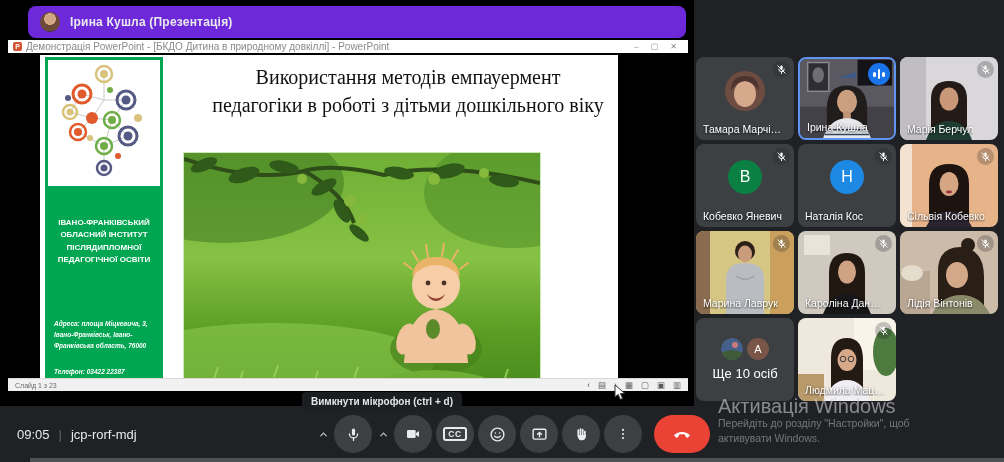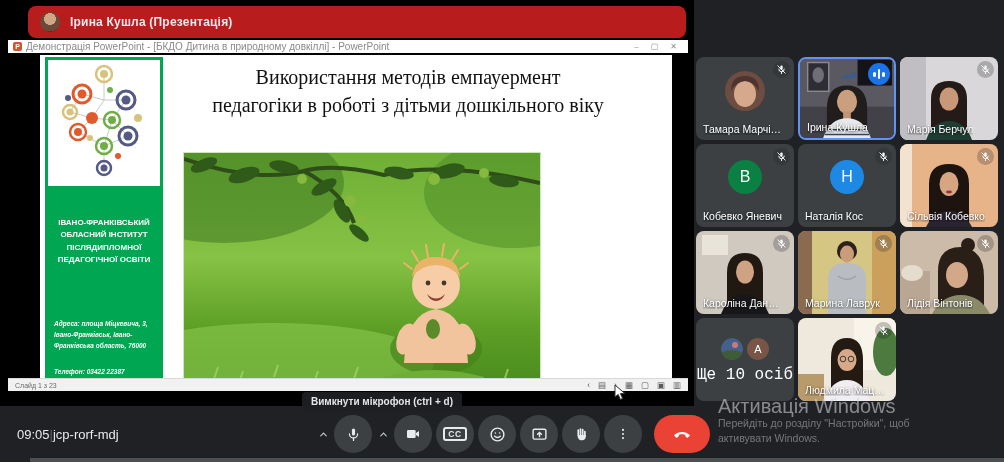--- a/index.html
+++ b/index.html
@@ -1,34 +1,34 @@
 <!DOCTYPE html>
 <html><head>
 <meta charset="utf-8">
 <style>
   html,body{margin:0;padding:0;background:#202124;width:1004px;height:462px;overflow:hidden;
     font-family:"Liberation Sans",sans-serif;}
   
   .stage{position:absolute;left:0;top:0;width:694px;height:406px;background:#000;}
-  .pin-bar{position:absolute;left:28px;top:6px;width:658px;height:32px;background:#b91c1c;
+  .pin-bar{position:absolute;left:28px;top:6px;width:658px;height:32px;background:#6d28d9;
     border-radius:8px;display:flex;align-items:center;gap:10px;padding-left:12px;box-sizing:border-box;}
   .pin-avatar{width:20px;height:20px;border-radius:50%;flex:0 0 20px;
     background:radial-gradient(circle at 50% 35%, #d2a585 0 36%, #6b4a3a 37% 74%, #423229 75%);}
   .pin-name{color:#e8eaed;font-size:12px;font-weight:bold;letter-spacing:.2px;}
   
   .ppt{position:absolute;left:8px;top:40px;width:680px;height:364px;background:#000;}
   .ppt-titlebar{height:13px;background:#fff;display:flex;align-items:center;gap:4px;
     padding:0 5px;box-sizing:border-box;}
   .ppt-icon{width:9px;height:9px;background:#d35230;border-radius:2px;color:#fff;font-size:7px;
     line-height:9px;text-align:center;font-weight:bold;flex:0 0 9px;}
   .ppt-title{font-size:10px;color:#8a8a8a;flex:1;white-space:nowrap;overflow:hidden;}
   .ppt-controls{display:flex;gap:12px;color:#8a8a8a;font-size:8px;padding-right:6px;}
   .ppt-controls span{cursor:default;}
   .ppt-body{position:relative;height:338px;background:#000;overflow:hidden;}
-  .slide{position:absolute;left:32px;top:2px;width:632px;height:334px;background:#fff;}
+  .slide{position:absolute;left:32px;top:2px;width:578px;height:334px;background:#fff;}
   .slide-title{position:absolute;left:168px;top:8px;width:400px;text-align:center;
     font-family:"Liberation Serif",serif;font-size:20px;line-height:1.4;color:#111;}
   .logo-box{position:absolute;left:5px;top:2px;width:118px;height:132px;background:#fff;
     border:3px solid #00a651;box-sizing:border-box;}
   .green-panel{position:absolute;left:5px;top:134px;width:118px;height:198px;background:#00a651;
     box-sizing:border-box;color:#fff;}
   .inst{position:absolute;left:8px;top:28px;width:102px;font-size:8px;font-weight:bold;
     text-align:center;line-height:1.55;}
   .addr{position:absolute;left:9px;bottom:36px;width:102px;font-size:6.5px;font-style:italic;
     font-weight:bold;line-height:1.7;}
@@ -57,24 +57,24 @@
   .letter-av{position:absolute;left:32px;top:16px;width:34px;height:34px;border-radius:50%;
     display:flex;align-items:center;justify-content:center;color:#fff;font-size:16px;}
   .av-green{background:#0b8043;} .av-blue{background:#1e88e5;}
   .photo-av{position:absolute;left:29px;top:14px;width:40px;height:40px;}
   .vid{position:absolute;inset:0;}
   .vid svg{width:100%;height:100%;display:block;}
   .more-avs{position:absolute;left:0;top:20px;width:100%;display:flex;justify-content:center;}
   .more-avs .mini{width:22px;height:22px;border-radius:50%;overflow:hidden;}
   .more-avs .mini+ .mini{margin-left:4px;}
   .mini-letter{background:#795548;color:#fff;font-size:11px;display:flex;align-items:center;justify-content:center;}
-  .more-label{position:absolute;left:0;top:48px;width:100%;text-align:center;color:#fff;font-size:16px;font-family:Liberation Mono, monospace;}
+  .more-label{position:absolute;left:0;top:48px;width:100%;text-align:center;color:#fff;font-size:13px;}
   
   .bottombar{position:absolute;left:0;top:406px;width:1004px;height:56px;background:#202124;}
-  .time-code{position:absolute;left:17px;top:0;height:56px;display:flex;align-items:center;
+  .time-code{position:absolute;left:17px;top:0;height:56px;display:flex;align-items:center;gap:9px;
     color:#e8eaed;font-size:13px;}
   .sep{color:#5f6368;}
   .controls{position:absolute;left:314px;top:9px;display:flex;align-items:center;}
   .chev{width:18px;height:38px;display:flex;align-items:center;justify-content:center;cursor:pointer;}
   .rbtn{width:38px;height:38px;border-radius:50%;background:#3c4043;display:flex;align-items:center;
     justify-content:center;margin:0 2px;cursor:pointer;}
   .ccbox{border:2px solid #e8eaed;border-radius:3px;color:#e8eaed;font-size:8.5px;font-weight:bold;
     padding:0 3px;letter-spacing:.5px;}
   .endcall{width:56px;height:38px;border-radius:19px;background:#ea4335;display:flex;align-items:center;
     justify-content:center;margin-left:10px;cursor:pointer;}
@@ -365,63 +365,63 @@
             <path d="M4 4l16 16"></path>
           </g>
         </svg>
     </div>
     <div class="tname">Сільвія Кобевко</div>
   </div>
 
   <div class="tile">
     <div class="vid">
       <svg viewBox="0 0 98 83" preserveAspectRatio="xMidYMid slice">
-        <rect width="98" height="83" fill="#cfc9c0"></rect>
-        <rect x="6" y="4" width="26" height="20" fill="#e8e4da"></rect>
-        <path d="M31,83 V42 Q31,22 49,22 Q67,22 67,42 V83 Z" fill="#211812"></path>
-        <ellipse cx="49" cy="41" rx="9" ry="11.5" fill="#cfa284"></ellipse>
-        <path d="M25,83 Q33,63 49,63 Q65,63 73,83 Z" fill="#17171a"></path>
-      </svg>
-    </div>
-    <div class="micoff">
-      <svg width="11" height="11" viewBox="0 0 24 24">
-          <g fill="none" stroke="#fff" stroke-width="2" stroke-linecap="round">
-            <rect x="9.5" y="3" width="5" height="10" rx="2.5" fill="#fff" stroke="none"></rect>
-            <path d="M6 11a6 6 0 0 0 12 0"></path>
-            <path d="M12 17v4"></path>
-            <path d="M4 4l16 16"></path>
-          </g>
-        </svg>
-    </div>
-    <div class="tname">Кароліна Дан…</div>
-  </div>
-
-  <div class="tile">
-    <div class="vid">
-      <svg viewBox="0 0 98 83" preserveAspectRatio="xMidYMid slice">
         <rect width="98" height="83" fill="#d6c683"></rect>
         <rect x="74" width="24" height="83" fill="#caa05c"></rect>
         <rect width="14" height="83" fill="#8a6b4f"></rect>
         <circle cx="49" cy="20" r="10" fill="#2c2118"></circle>
         <ellipse cx="49" cy="23" rx="7" ry="8.5" fill="#cb9c7c"></ellipse>
         <path d="M30,83 V48 Q30,32 49,32 Q68,32 68,48 V83 Z" fill="#b9bdc2"></path>
         <path d="M40,45 Q49,52 58,45" stroke="#9aa0a6" stroke-width="1.5" fill="none"></path>
       </svg>
     </div>
     <div class="micoff">
       <svg width="11" height="11" viewBox="0 0 24 24">
           <g fill="none" stroke="#fff" stroke-width="2" stroke-linecap="round">
             <rect x="9.5" y="3" width="5" height="10" rx="2.5" fill="#fff" stroke="none"></rect>
             <path d="M6 11a6 6 0 0 0 12 0"></path>
             <path d="M12 17v4"></path>
             <path d="M4 4l16 16"></path>
           </g>
         </svg>
     </div>
     <div class="tname">Марина Лаврук</div>
+  </div>
+
+  <div class="tile">
+    <div class="vid">
+      <svg viewBox="0 0 98 83" preserveAspectRatio="xMidYMid slice">
+        <rect width="98" height="83" fill="#cfc9c0"></rect>
+        <rect x="6" y="4" width="26" height="20" fill="#e8e4da"></rect>
+        <path d="M31,83 V42 Q31,22 49,22 Q67,22 67,42 V83 Z" fill="#211812"></path>
+        <ellipse cx="49" cy="41" rx="9" ry="11.5" fill="#cfa284"></ellipse>
+        <path d="M25,83 Q33,63 49,63 Q65,63 73,83 Z" fill="#17171a"></path>
+      </svg>
+    </div>
+    <div class="micoff">
+      <svg width="11" height="11" viewBox="0 0 24 24">
+          <g fill="none" stroke="#fff" stroke-width="2" stroke-linecap="round">
+            <rect x="9.5" y="3" width="5" height="10" rx="2.5" fill="#fff" stroke="none"></rect>
+            <path d="M6 11a6 6 0 0 0 12 0"></path>
+            <path d="M12 17v4"></path>
+            <path d="M4 4l16 16"></path>
+          </g>
+        </svg>
+    </div>
+    <div class="tname">Кароліна Дан…</div>
   </div>
 
 
   <div class="tile">
     <div class="vid">
       <svg viewBox="0 0 98 83" preserveAspectRatio="xMidYMid slice">
         <rect width="98" height="83" fill="#cdbba9"></rect>
         <rect y="40" width="30" height="43" fill="#b9a794"></rect>
         <ellipse cx="12" cy="42" rx="11" ry="8" fill="#e4dccd"></ellipse>
         <circle cx="68" cy="14" r="7" fill="#2a1f16"></circle>

